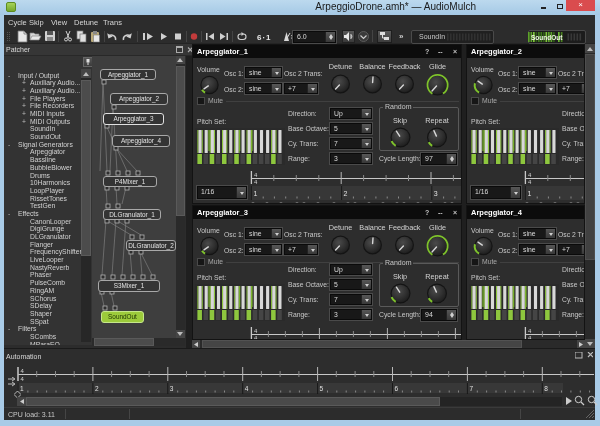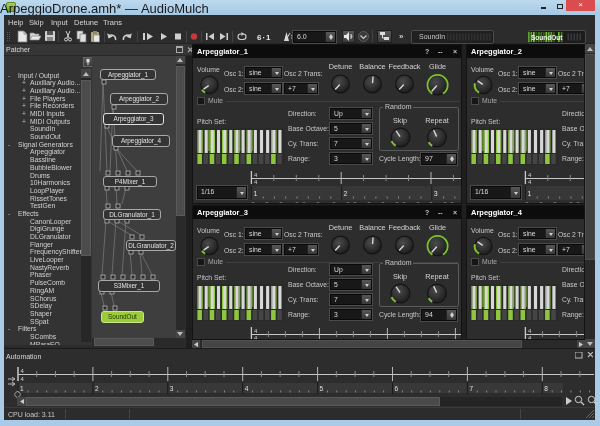--- a/index.html
+++ b/index.html
@@ -27,32 +27,32 @@
       <defs>
         <radialGradient id="kg" cx="40%" cy="35%" r="75%">
           <stop offset="0%" stop-color="#4a4a4a"></stop>
           <stop offset="60%" stop-color="#2e2e2e"></stop>
           <stop offset="100%" stop-color="#1a1a1a"></stop>
         </radialGradient>
       </defs>
     </svg>
 <div class="abs" style="left:0;top:0;width:600px;height:15px;background:linear-gradient(#bcd9ee,#a5c9e5)">
 <div class="abs" style="left:6px;top:2px;width:10px;height:10px;border-radius:2px;background:linear-gradient(#a6d35a,#76a82e);border:1px solid #5d8c20"></div>
-<div class="abs" style="left:0;top:1px;width:476px;text-align:left;font-size:13px;color:#1a1a1a">ArpeggioDrone.amh* — AudioMulch</div>
+<div class="abs" style="left:0;top:1px;width:476px;text-align:right;font-size:10px;color:#1a1a1a">ArpeggioDrone.amh* — AudioMulch</div>
 <div class="abs" style="left:541px;top:7px;width:5px;height:1.5px;background:#222"></div>
 <div class="abs" style="left:557px;top:3.5px;width:5.5px;height:5px;border:1.2px solid #222"></div>
 <div class="abs" style="left:566px;top:0;width:29px;height:11px;background:#da4c4e;color:#fff;text-align:center;font-size:8px;line-height:10px">×</div>
 </div>
 <div class="abs" style="left:0;top:15px;width:4px;height:405px;background:#a9cbe7"></div>
 <div class="abs" style="left:595px;top:15px;width:5px;height:405px;background:#a9cbe7"></div>
 <div class="abs" style="left:0;top:420px;width:600px;height:6px;background:#a9cbe7"></div>
 <div id="content">
-<div class="abs" style="left:4px;top:3px;font-size:7.5px;color:#d6d6d6">Help</div>
+<div class="abs" style="left:4px;top:3px;font-size:7.5px;color:#d6d6d6">Cycle</div>
 <div class="abs" style="left:25px;top:3px;font-size:7.5px;color:#d6d6d6">Skip</div>
-<div class="abs" style="left:47px;top:3px;font-size:7.5px;color:#d6d6d6">Input</div>
+<div class="abs" style="left:47px;top:3px;font-size:7.5px;color:#d6d6d6">View</div>
 <div class="abs" style="left:70px;top:3px;font-size:7.5px;color:#d6d6d6">Detune</div>
 <div class="abs" style="left:99px;top:3px;font-size:7.5px;color:#d6d6d6">Trans</div>
 <div class="abs" style="left:0;top:13px;width:591px;height:16px;background:#2c2c2c;border-bottom:1px solid #242424"></div>
 <svg class="abs" style="left:0;top:14px" width="420" height="15" viewBox="0 0 420 15">
 <g fill="#555">
           <rect x="3" y="3" width="1" height="1"></rect>
           <rect x="5" y="3" width="1" height="1"></rect>
           <rect x="3" y="5" width="1" height="1"></rect>
           <rect x="5" y="5" width="1" height="1"></rect>
           <rect x="3" y="7" width="1" height="1"></rect>

